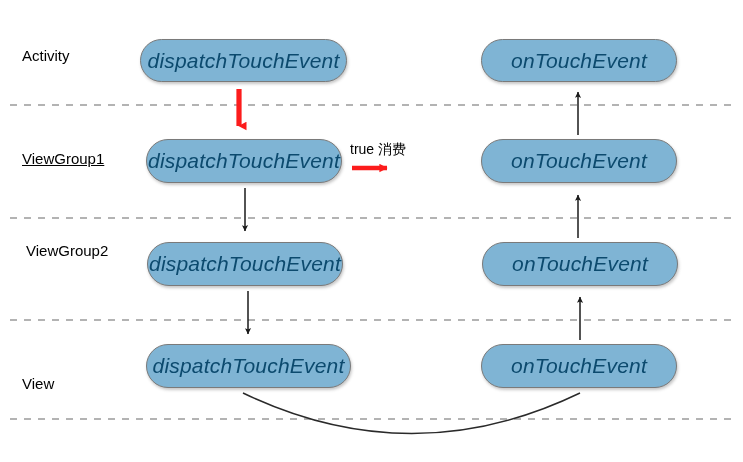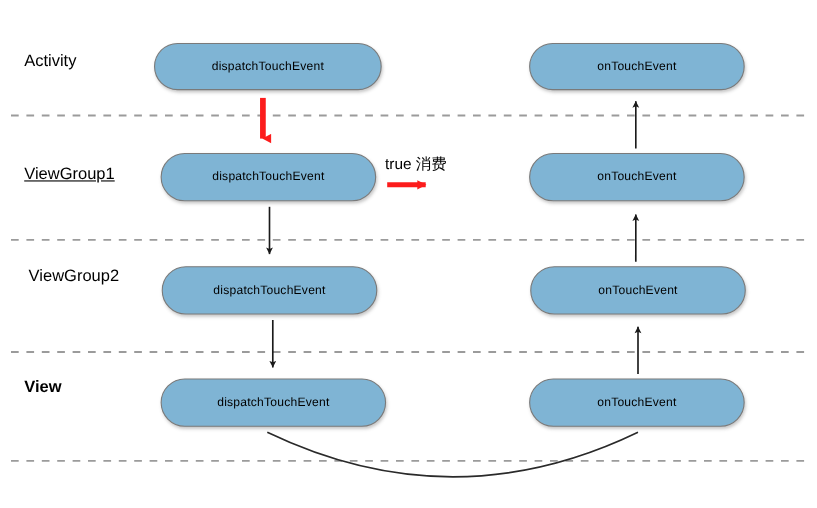--- a/index.html
+++ b/index.html
@@ -36,25 +36,26 @@
   }
   .pill {
     position: absolute;
     box-sizing: border-box;
     background: #7fb4d4;
     border: 1.4px solid #7a7a7a;
     border-radius: 999px;
     display: flex;
     align-items: center;
     justify-content: center;
-    color: #000000;
-    font-size: 11px;
+    color: #0c4a6e;
+    font-size: 21px;
     letter-spacing: 0.2px;
     white-space: nowrap;
     box-shadow: 1px 2px 3px rgba(80,80,80,0.32);
+    font-style: italic;
   }
   .edge-label {
     position: absolute;
     font-size: 14px;
     color: #000000;
     white-space: nowrap;
     line-height: 1;
   }
 </style>
 </head>
@@ -97,21 +98,21 @@
       <line x1="578" y1="238" x2="578" y2="195" stroke="#1a1a1a" stroke-width="1.5" marker-end="url(#arrowBlack)"></line>
       <line x1="580" y1="340" x2="580" y2="297" stroke="#1a1a1a" stroke-width="1.5" marker-end="url(#arrowBlack)"></line>
     </g>
 
     <path d="M243,393 Q412,474 580,393" fill="none" stroke="#2a2a2a" stroke-width="1.5"></path>
   </svg>
 
   <div class="row-label" style="left:22px; top:48px;">Activity</div>
   <div class="row-label" style="left:22px; top:151px;text-decoration:underline;">ViewGroup1</div>
   <div class="row-label" style="left:26px; top:243px;">ViewGroup2</div>
-  <div class="row-label" style="left:22px; top:344px;font-weight:bold;">View</div>
+  <div class="row-label" style="left:22px; top:376px;">View</div>
 
   <div class="pill" style="left:140px; top:39px; width:207px; height:43px;">dispatchTouchEvent</div>
   <div class="pill" style="left:481px; top:39px; width:196px; height:43px;">onTouchEvent</div>
 
   <div class="pill" style="left:146px; top:139px; width:196px; height:44px;">dispatchTouchEvent</div>
   <div class="pill" style="left:481px; top:139px; width:196px; height:44px;">onTouchEvent</div>
 
   <div class="pill" style="left:147px; top:242px; width:196px; height:44px;">dispatchTouchEvent</div>
   <div class="pill" style="left:482px; top:242px; width:196px; height:44px;">onTouchEvent</div>
 

